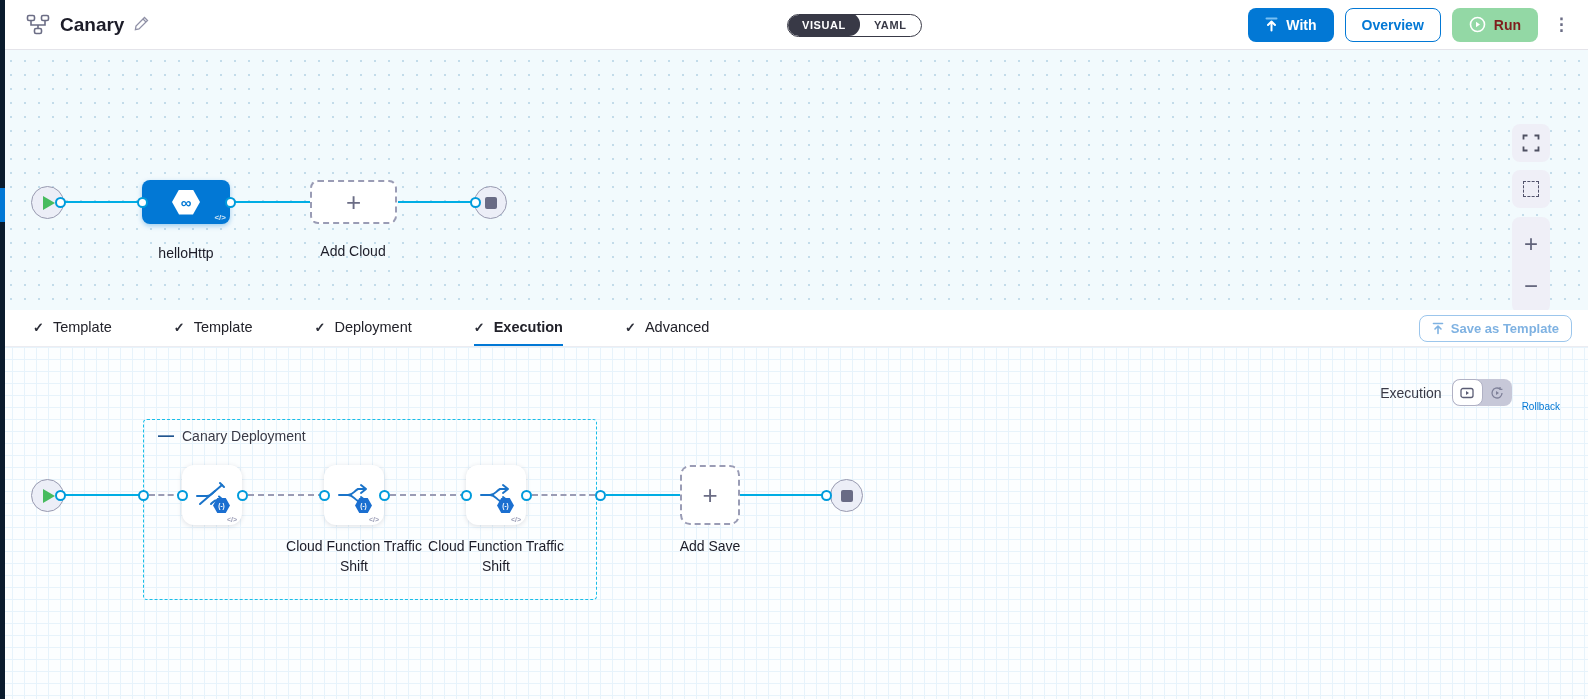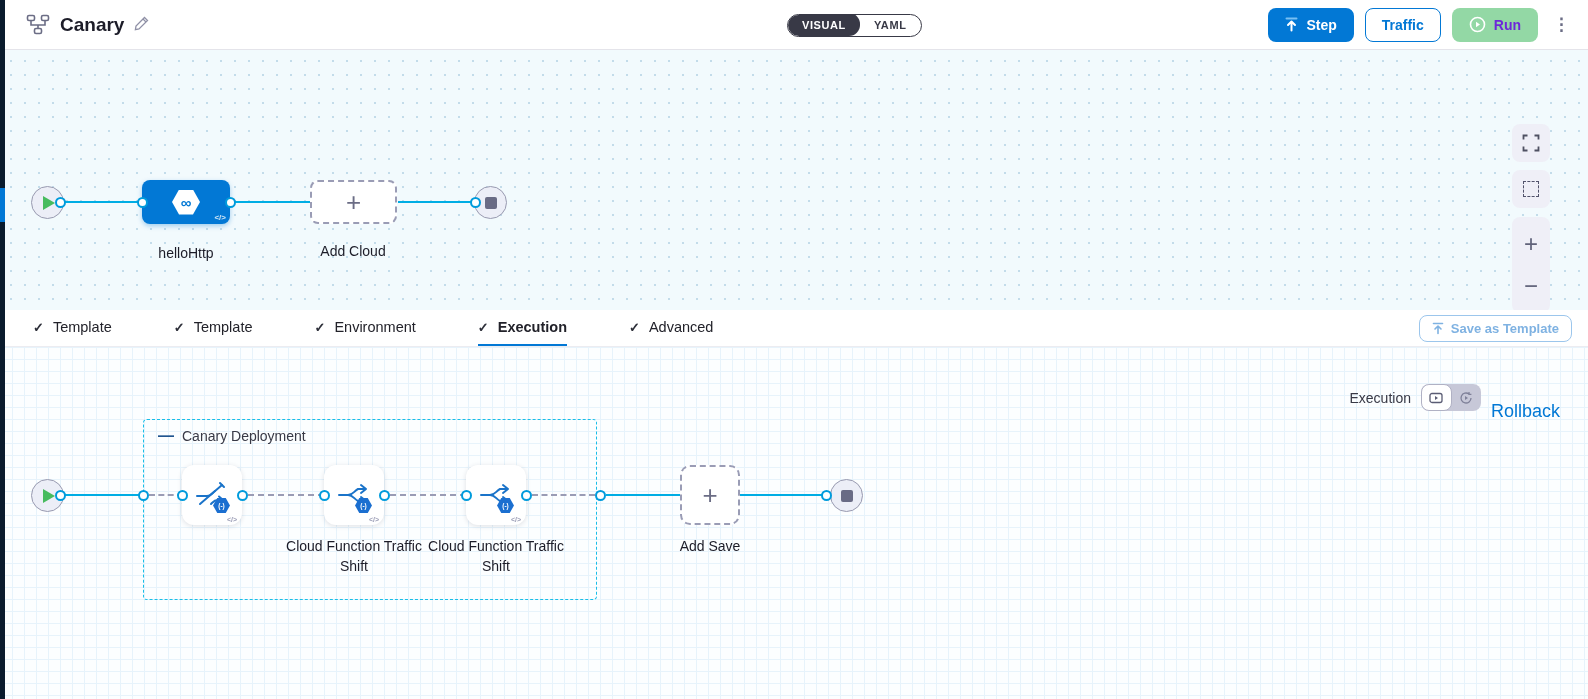--- a/index.html
+++ b/index.html
@@ -21,21 +21,21 @@
   .mode-seg { font-size:11px; font-weight:bold; letter-spacing:.6px; padding:0 14px; height:23px; display:flex; align-items:center; cursor:pointer; }
   .mode-seg.active { background:#383946; color:#fff; border-radius:11px; }
   .mode-seg.inactive { color:#383946; }
   .header-right { margin-left:auto; display:flex; align-items:center; gap:11px; }
   .unsaved-badge { display:flex; align-items:center; gap:8px; background:#f1f1f8; border-radius:8px; height:34px; padding:0 14px;
                    font-size:14px; font-weight:bold; }
   .unsaved-dot { width:10px; height:10px; border-radius:50%; }
   .btn { display:flex; align-items:center; gap:8px; height:34px; padding:0 16px; border-radius:8px; font-size:14px; font-weight:bold; cursor:pointer; border:1px solid transparent; }
   .btn-save { background:#0278d5; color:#fff; }
   .btn-discard { background:#fff; border-color:#0278d5; color:#0278d5; }
-  .btn-run { background:#93d8a5; color:#6d28d9; }
+  .btn-run { background:#93d8a5; color:#7f1d1d; }
   .kebab { color:#6b6d85; font-size:17px; font-weight:bold; cursor:pointer; padding:0 4px; line-height:1; }
 
   
   .stage-canvas { position:absolute; left:0; top:50px; width:1588px; height:260px;
       background-color:#f2fafd;
       background-image: radial-gradient(circle, #c3dcea 1.1px, transparent 1.1px);
       background-size:14px 14px; background-position:4px 4px; }
   .exec-canvas { position:absolute; left:0; top:347px; width:1588px; height:352px;
       background-color:#fcfeff;
       background-image: linear-gradient(#e7f3fb 1px, transparent 1px), linear-gradient(90deg, #e7f3fb 1px, transparent 1px);
@@ -75,21 +75,21 @@
   .tab.active { font-weight:bold; border-bottom-color:#0278d5; }
   .save-template { position:absolute; right:16px; top:5px; display:flex; align-items:center; gap:7px; border:1px solid #9cc6ec;
                    color:#7fb2e2; background:#fff; border-radius:8px; height:27px; padding:8px 12px; font-size:13px; font-weight:bold; cursor:pointer;text-align:right; }
 
   
   .exec-mode-row { position:absolute; right:28px; top:26px; display:flex; align-items:center; gap:10px; z-index:5; }
   .exec-mode-label { font-size:14px; color:#383946; }
   .mode-pill { display:flex; background:#c7c8d8; border-radius:8px; height:27px; width:60px; overflow:hidden; cursor:pointer; }
   .mode-pill .seg { flex:1; display:flex; align-items:center; justify-content:center; }
   .mode-pill .seg.on { background:#fff; border:1px solid #b0b1c4; border-radius:8px; }
-  .rollback-link { font-size:18px; color:#0278d5; cursor:pointer;margin-top:28px; }
+  .rollback-link { font-size:10px; color:#0278d5; cursor:pointer;margin-top:28px; }
 
   .step-group { position:absolute; border:1.5px dashed #18bee8; border-radius:4px; z-index:1; }
   .group-head { position:absolute; left:14px; top:8px; display:flex; align-items:center; gap:8px; font-size:14px; color:#383946; cursor:pointer; }
   .group-collapse { color:#20548f; font-weight:bold; font-size:16px; line-height:10px; }
 
   .step-node { position:absolute; width:60px; height:60px; background:#fff; border-radius:12px;
                box-shadow:0 1px 5px rgba(40,41,61,.14); display:flex; align-items:center; justify-content:center; cursor:pointer; z-index:2; }
   .step-badge { position:absolute; right:12px; bottom:12px; width:17px; height:15px; background:#1b6fd0;
                 clip-path:polygon(25% 0,75% 0,100% 50%,75% 100%,25% 100%,0 50%);
                 color:#fff; font-size:6.5px; font-weight:bold; display:flex; align-items:center; justify-content:center; }
@@ -127,24 +127,24 @@
   </div>
 
   <div class="header-right">
     <button class="btn btn-save">
       <span style="display:flex;">
         <svg width="13" height="15" viewBox="0 0 13 15" fill="none">
           <path d="M1.5 1.5 h10" stroke="#79c0f3" stroke-width="2" stroke-linecap="round"></path>
           <path d="M6.5 13.5 V5 M3 8 l3.5-3.5 L10 8" stroke="#fff" stroke-width="2" stroke-linecap="round" stroke-linejoin="round"></path>
         </svg>
       </span>
-      <span>Step</span>
+      <span>With</span>
     </button>
     <button class="btn btn-discard">
-      <span>Traffic</span>
+      <span>Overview</span>
     </button>
     <button class="btn btn-run">
       <span style="display:flex;">
         <svg width="17" height="17" viewBox="0 0 17 17" fill="none" stroke="#fff" stroke-width="1.6">
           <circle cx="8.5" cy="8.5" r="7"></circle>
             <path d="M7 5.8 l4 2.7 -4 2.7 z" fill="#fff" stroke="none"></path>
         </svg>
       </span>
       <span>Run</span>
     </button>
@@ -203,21 +203,21 @@
   <div class="tab">
     <span class="check">✓</span>
     <span>Template</span>
   </div>
   <div class="tab">
     <span class="check">✓</span>
     <span>Template</span>
   </div>
   <div class="tab">
     <span class="check">✓</span>
-    <span>Environment</span>
+    <span>Deployment</span>
   </div>
   <div class="tab active">
     <span class="check">✓</span>
     <span>Execution</span>
   </div>
   <div class="tab">
     <span class="check">✓</span>
     <span>Advanced</span>
   </div>
   <button class="save-template">

